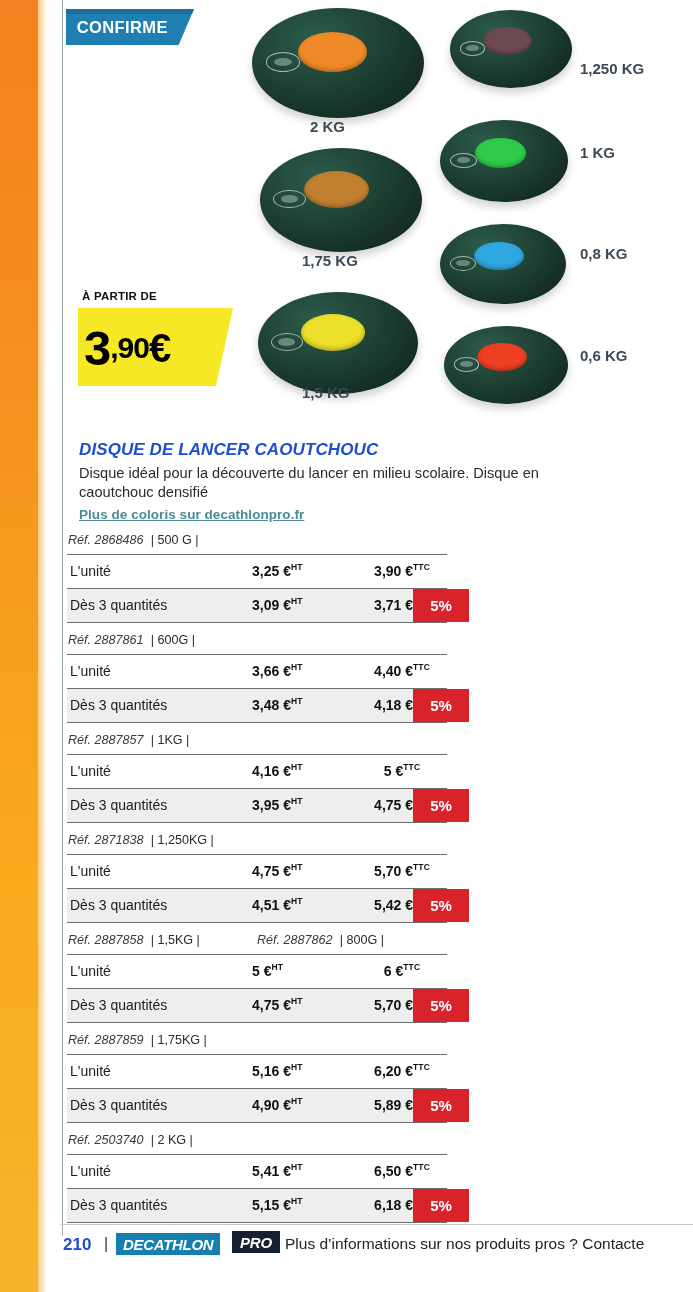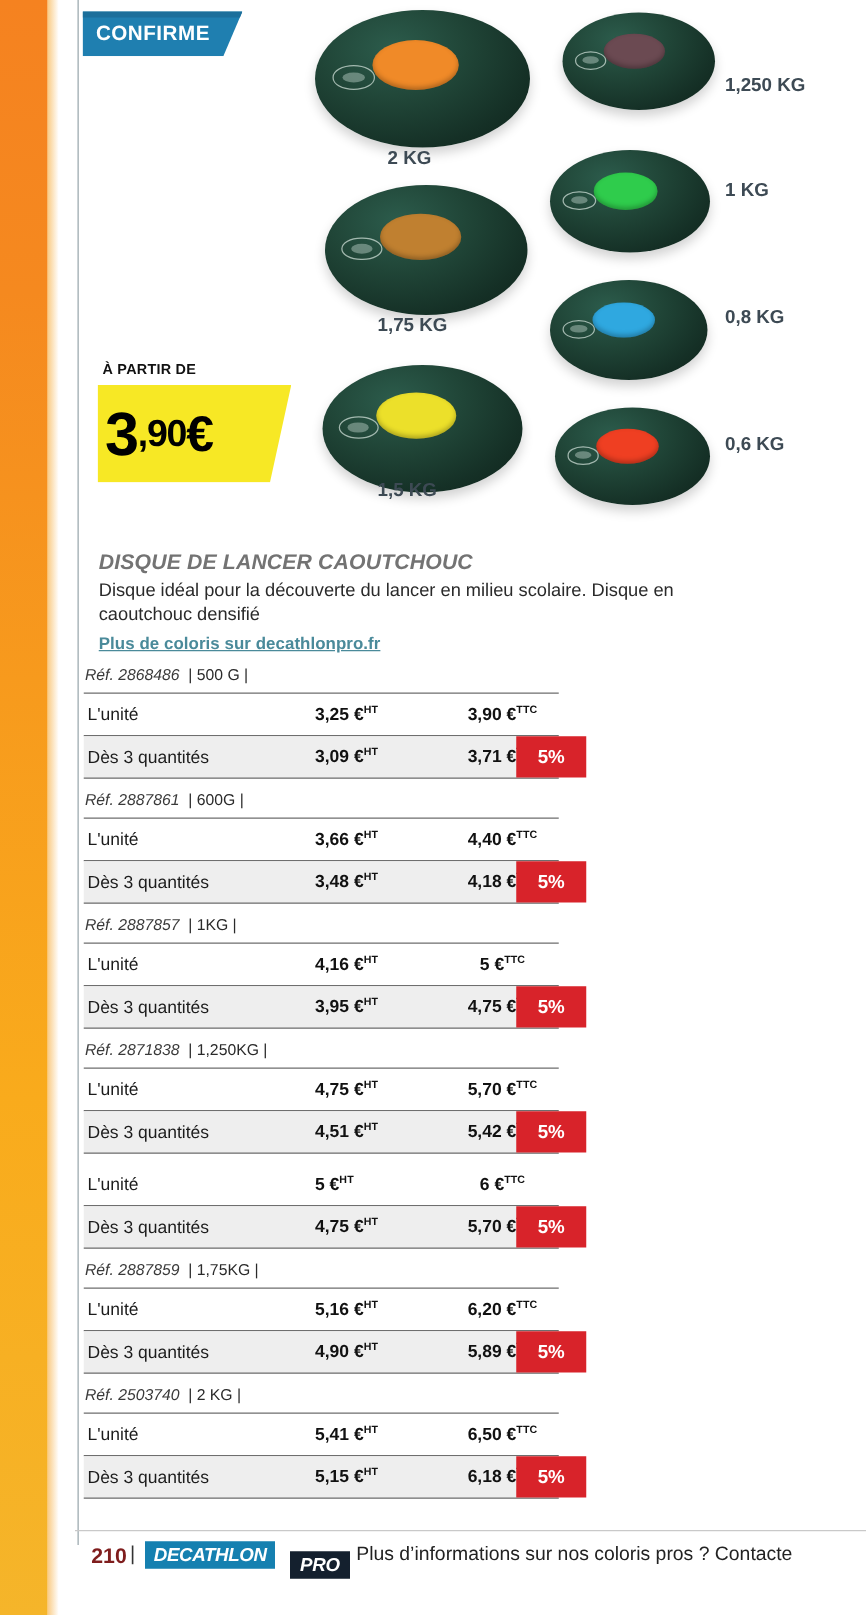--- a/index.html
+++ b/index.html
@@ -96,21 +96,21 @@
     color:#000;font-weight:bold;font-family:"Liberation Sans",sans-serif;
     line-height:1;
   }
   .pricebox .whole{font-size:49px;letter-spacing:-1px;}
   .pricebox .cents{font-size:30px;letter-spacing:-1px;}
   .pricebox .eur{font-size:40px;letter-spacing:-1px;}
 
   
   .info{position:absolute;left:79px;top:440px;width:545px;}
   .prod-title{
-    font-size:17px;font-weight:bold;font-style:italic;color:#737373;
+    font-size:17px;font-weight:bold;font-style:italic;color:#1d4ed8;
     letter-spacing:.1px;margin:0 0 4px 0;
     font-family:"Liberation Sans",sans-serif;
   }
   .prod-desc{
     font-size:14.6px;color:#2a2a2a;line-height:1.28;margin:0;
     max-width:500px;
   }
   .prod-link{
     display:block;font-size:13.5px;font-weight:bold;color:#4a8a9a;
     margin-top:6px;letter-spacing:.05px;
@@ -148,32 +148,32 @@
   .row .disc-badge{
     position:absolute;right:-22px;top:0;width:56px;height:33px;
     background:#d8232a;color:#fff;font-size:15px;font-weight:bold;
     display:flex;align-items:center;justify-content:center;
   }
   .gap{height:8px;}
 
   
   .footer{position:absolute;left:60px;top:1229px;width:640px;height:34px;}
   .footer .pg{
-    position:absolute;left:3px;top:6px;font-size:17px;font-weight:bold;color:#7f1d1d;margin-left:10px;
+    position:absolute;left:3px;top:6px;font-size:17px;font-weight:bold;color:#1d4ed8;
   }
   .footer .sep{
     position:absolute;left:44px;top:6px;font-size:16px;color:#333;
   }
   .footer .logo-dec{
     position:absolute;left:56px;top:4px;height:22px;padding:0 7px;
     background:#1580b0;color:#fff;font-size:15px;font-weight:bold;
     display:flex;align-items:center;letter-spacing:-.3px;font-style:italic;
   }
   .footer .logo-pro{
-    position:absolute;left:172px;top:12px;height:22px;padding:0 8px;
+    position:absolute;left:172px;top:2px;height:22px;padding:0 8px;
     background:#14202e;color:#fff;font-size:15px;font-weight:bold;
     display:flex;align-items:center;letter-spacing:-.2px;font-style:italic;
   }
   .footer .ftext{
     position:absolute;left:225px;top:6px;font-size:15.5px;color:#222;white-space:nowrap;
   }
   .footer-rule{
     position:absolute;left:60px;top:1224px;width:633px;height:1px;background:#c9c9c9;
   }
 </style>
@@ -329,20 +329,24 @@
         </div>
         <div class="row alt">
           <span class="cellname">Dès 3 quantités</span>
           <span class="ht"><span>4,51 €</span><span class="sup">HT</span></span>
           <span class="ttc"><span>5,42 €</span><span class="sup">TTC</span></span>
           <span class="disc-badge" style="background: rgb(216, 35, 42);">5%</span>
         </div>
         <div class="gap"></div>
       </div>
       <div class="blk">
+        <div class="refline">
+          <span class="ref a"><span>Réf. 2887858</span>&nbsp;&nbsp;<span class="w">| 1,5KG |</span></span>
+          <span class="ref b"><span>Réf. 2887862</span>&nbsp;&nbsp;<span class="w">| 800G |</span></span>
+        </div>
         <div class="row">
           <span class="cellname">L'unité</span>
           <span class="ht"><span>5 €</span><span class="sup">HT</span></span>
           <span class="ttc"><span>6 €</span><span class="sup">TTC</span></span>
         </div>
         <div class="row alt">
           <span class="cellname">Dès 3 quantités</span>
           <span class="ht"><span>4,75 €</span><span class="sup">HT</span></span>
           <span class="ttc"><span>5,70 €</span><span class="sup">TTC</span></span>
           <span class="disc-badge" style="background: rgb(216, 35, 42);">5%</span>
@@ -384,16 +388,16 @@
         <div class="gap"></div>
       </div>
     </div>
 
   <div class="footer-rule"></div>
   <div class="footer">
     <span class="pg">210</span>
     <span class="sep">|</span>
     <span class="logo-dec" style="background: rgb(21, 128, 176);">DECATHLON</span>
     <span class="logo-pro" style="background: rgb(20, 32, 46);">PRO</span>
-    <span class="ftext">Plus d’informations sur nos coloris pros ? Contacte</span>
+    <span class="ftext">Plus d’informations sur nos produits pros ? Contacte</span>
   </div>
 
 </div>
 
 </body></html>

